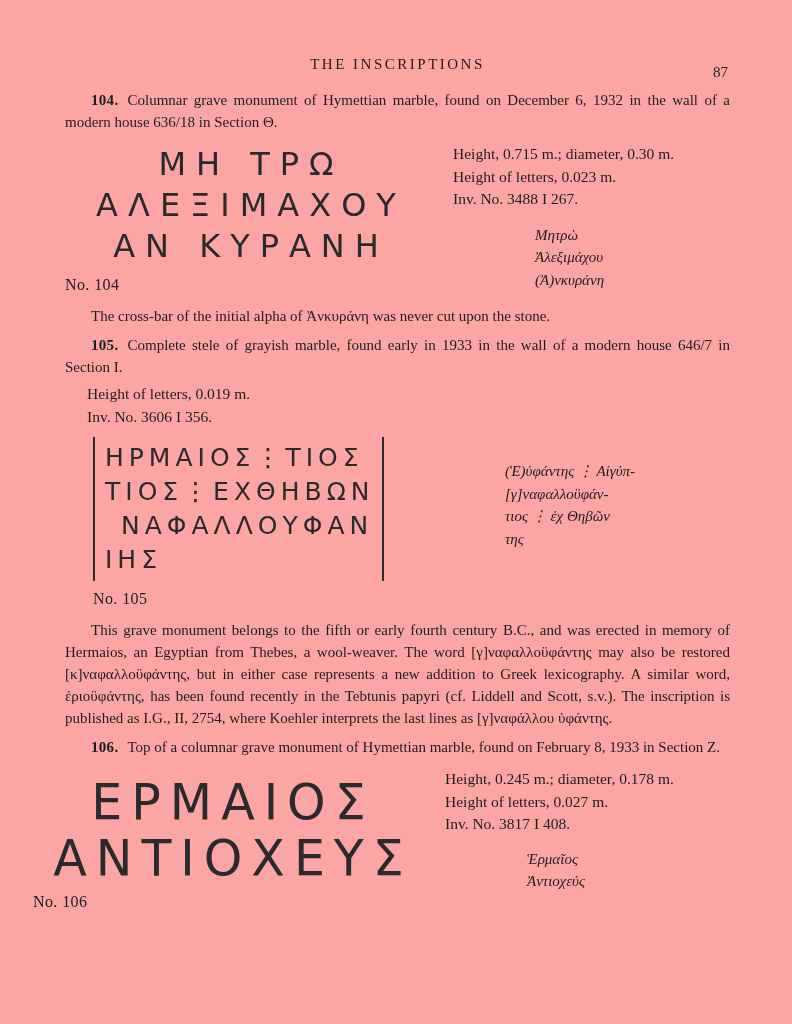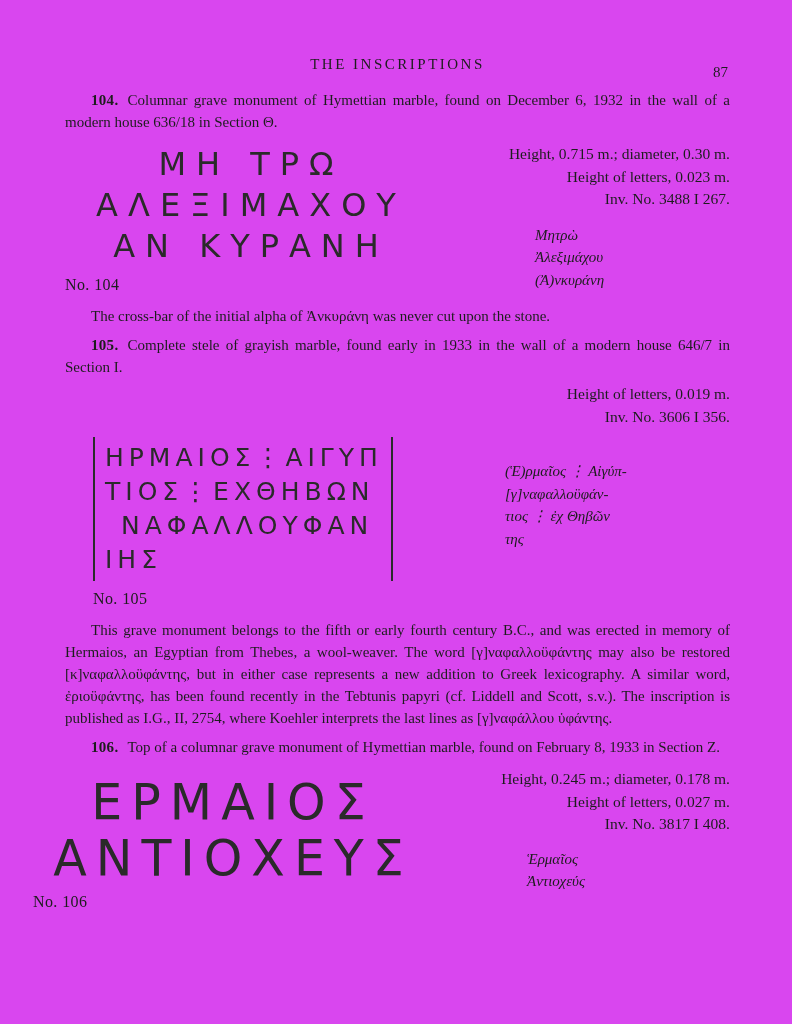--- a/index.html
+++ b/index.html
@@ -6,32 +6,32 @@
   html, body { background: #ffffff; }
   body {
     width: 792px; height: 1024px; overflow: hidden;
     font-family: "Liberation Serif", "DejaVu Serif", serif;
     color: #1d1d1d;
   }
   .page {
     width: 792px; height: 1024px;
     padding: 56px 62px 0 65px;
     position: relative;
-    background: #d946ef;
+    background: #fca5a5;
   }
   
   .running-head { position: relative; text-align: center; font-size: 15px; letter-spacing: 2.5px; margin-bottom: 16px; }
   .head-page { position: absolute; right: 2px; top: 8px; letter-spacing: 0; }
   
   .para { font-size: 15px; line-height: 22px; text-align: justify; text-indent: 26px; }
   .entry-num { font-weight: 700; margin-right: 9px; letter-spacing: 0.3px; }
   .note-para { margin-top: 11px; }
   .entry-105, .entry-106 { margin-top: 7px; }
   
-  .measures div { font-size: 15.5px; line-height: 22.5px; text-align: right; }
+  .measures div { font-size: 15.5px; line-height: 22.5px; }
   .measures-block { margin: 5px 0 0 22px; }
   
   .fig-row { display: flex; align-items: flex-start; margin-top: 9px; }
   .fac-col { flex: 0 0 auto; }
   .meta-col { flex: 1 1 auto; padding-top: 1px; }
   
   .fac-line {
     font-family: "DejaVu Sans", "Liberation Sans", sans-serif;
     color: #2a2a2a; font-weight: 400; white-space: nowrap;
   }
@@ -111,31 +111,31 @@
 
     <div class="measures measures-block">
       <div>Height of letters, 0.019 m.</div>
       <div>Inv. No. 3606 I 356.</div>
     </div>
 
     <div class="fig-row">
       <div class="fac-col fac-col-105">
         <div class="fac-105-wrap">
           <div class="fac-105">
-            <div class="fac-line">ΗΡΜΑΙΟΣ⋮ΑΙΓΥΠ</div>
+            <div class="fac-line">ΗΡΜΑΙΟΣ⋮ΤΙΟΣ</div>
             <div class="fac-line">ΤΙΟΣ⋮ΕΧΘΗΒΩΝ</div>
             <div class="fac-line indent2">ΝΑΦΑΛΛΟΥΦΑΝ</div>
             <div class="fac-line">ΙΗΣ</div>
           </div>
         </div>
         <div class="fig-caption cap-105">No. 105</div>
       </div>
       <div class="meta-col meta-105">
         <div class="transcription trans-105">
-          <div>(Ἑ)ρμαῖος ⋮ Αἰγύπ-</div>
+          <div>(Ἑ)ὑφάντης ⋮ Αἰγύπ-</div>
           <div>[γ]ναφαλλοϋφάν-</div>
           <div>τιος ⋮ ἐχ Θηβῶν</div>
           <div>της</div>
         </div>
       </div>
     </div>
 
     <p class="para note-para">This grave monument belongs to the fifth or early fourth century B.C., and was erected in memory of Hermaios, an Egyptian from Thebes, a wool-weaver. The word [γ]ναφαλλοϋφάντης may also be restored [κ]ναφαλλοϋφάντης, but in either case represents a new addition to Greek lexicography. A similar word, ἐριοϋφάντης, has been found recently in the Tebtunis papyri (cf. Liddell and Scott, s.v.). The inscription is published as I.G., II, 2754, where Koehler interprets the last lines as [γ]ναφάλλου ὑφάντης.</p>
   </div>
 

